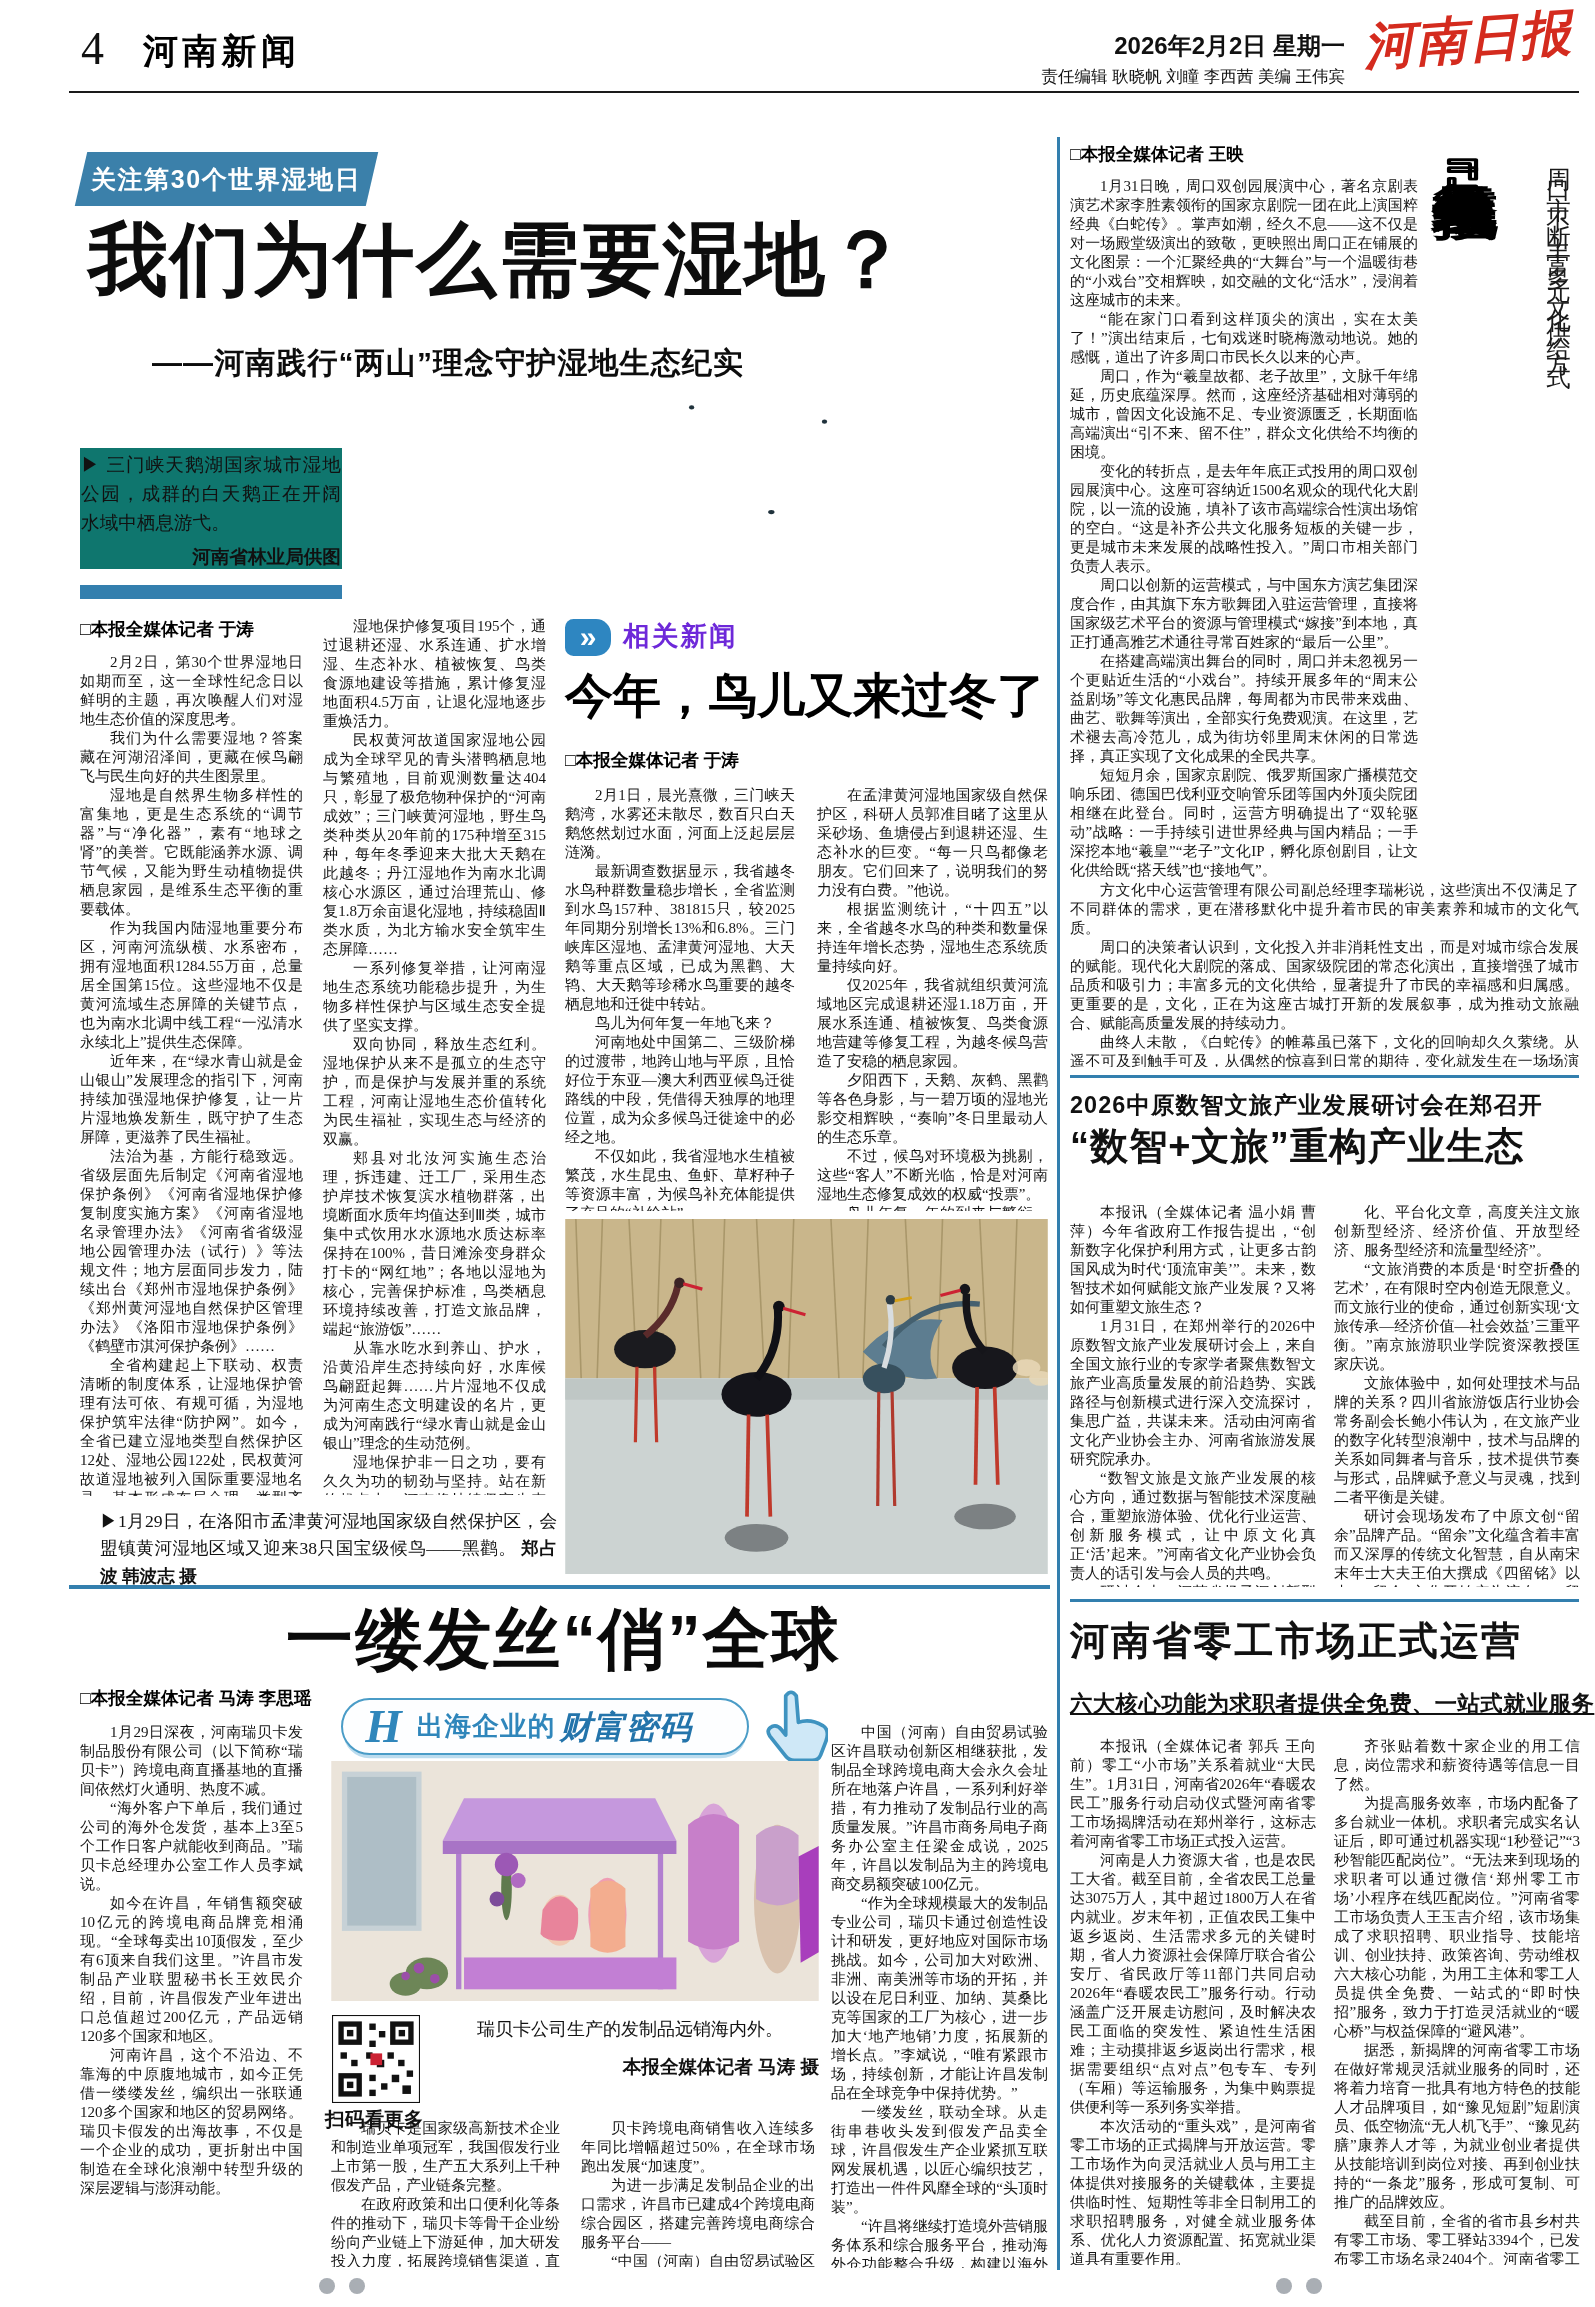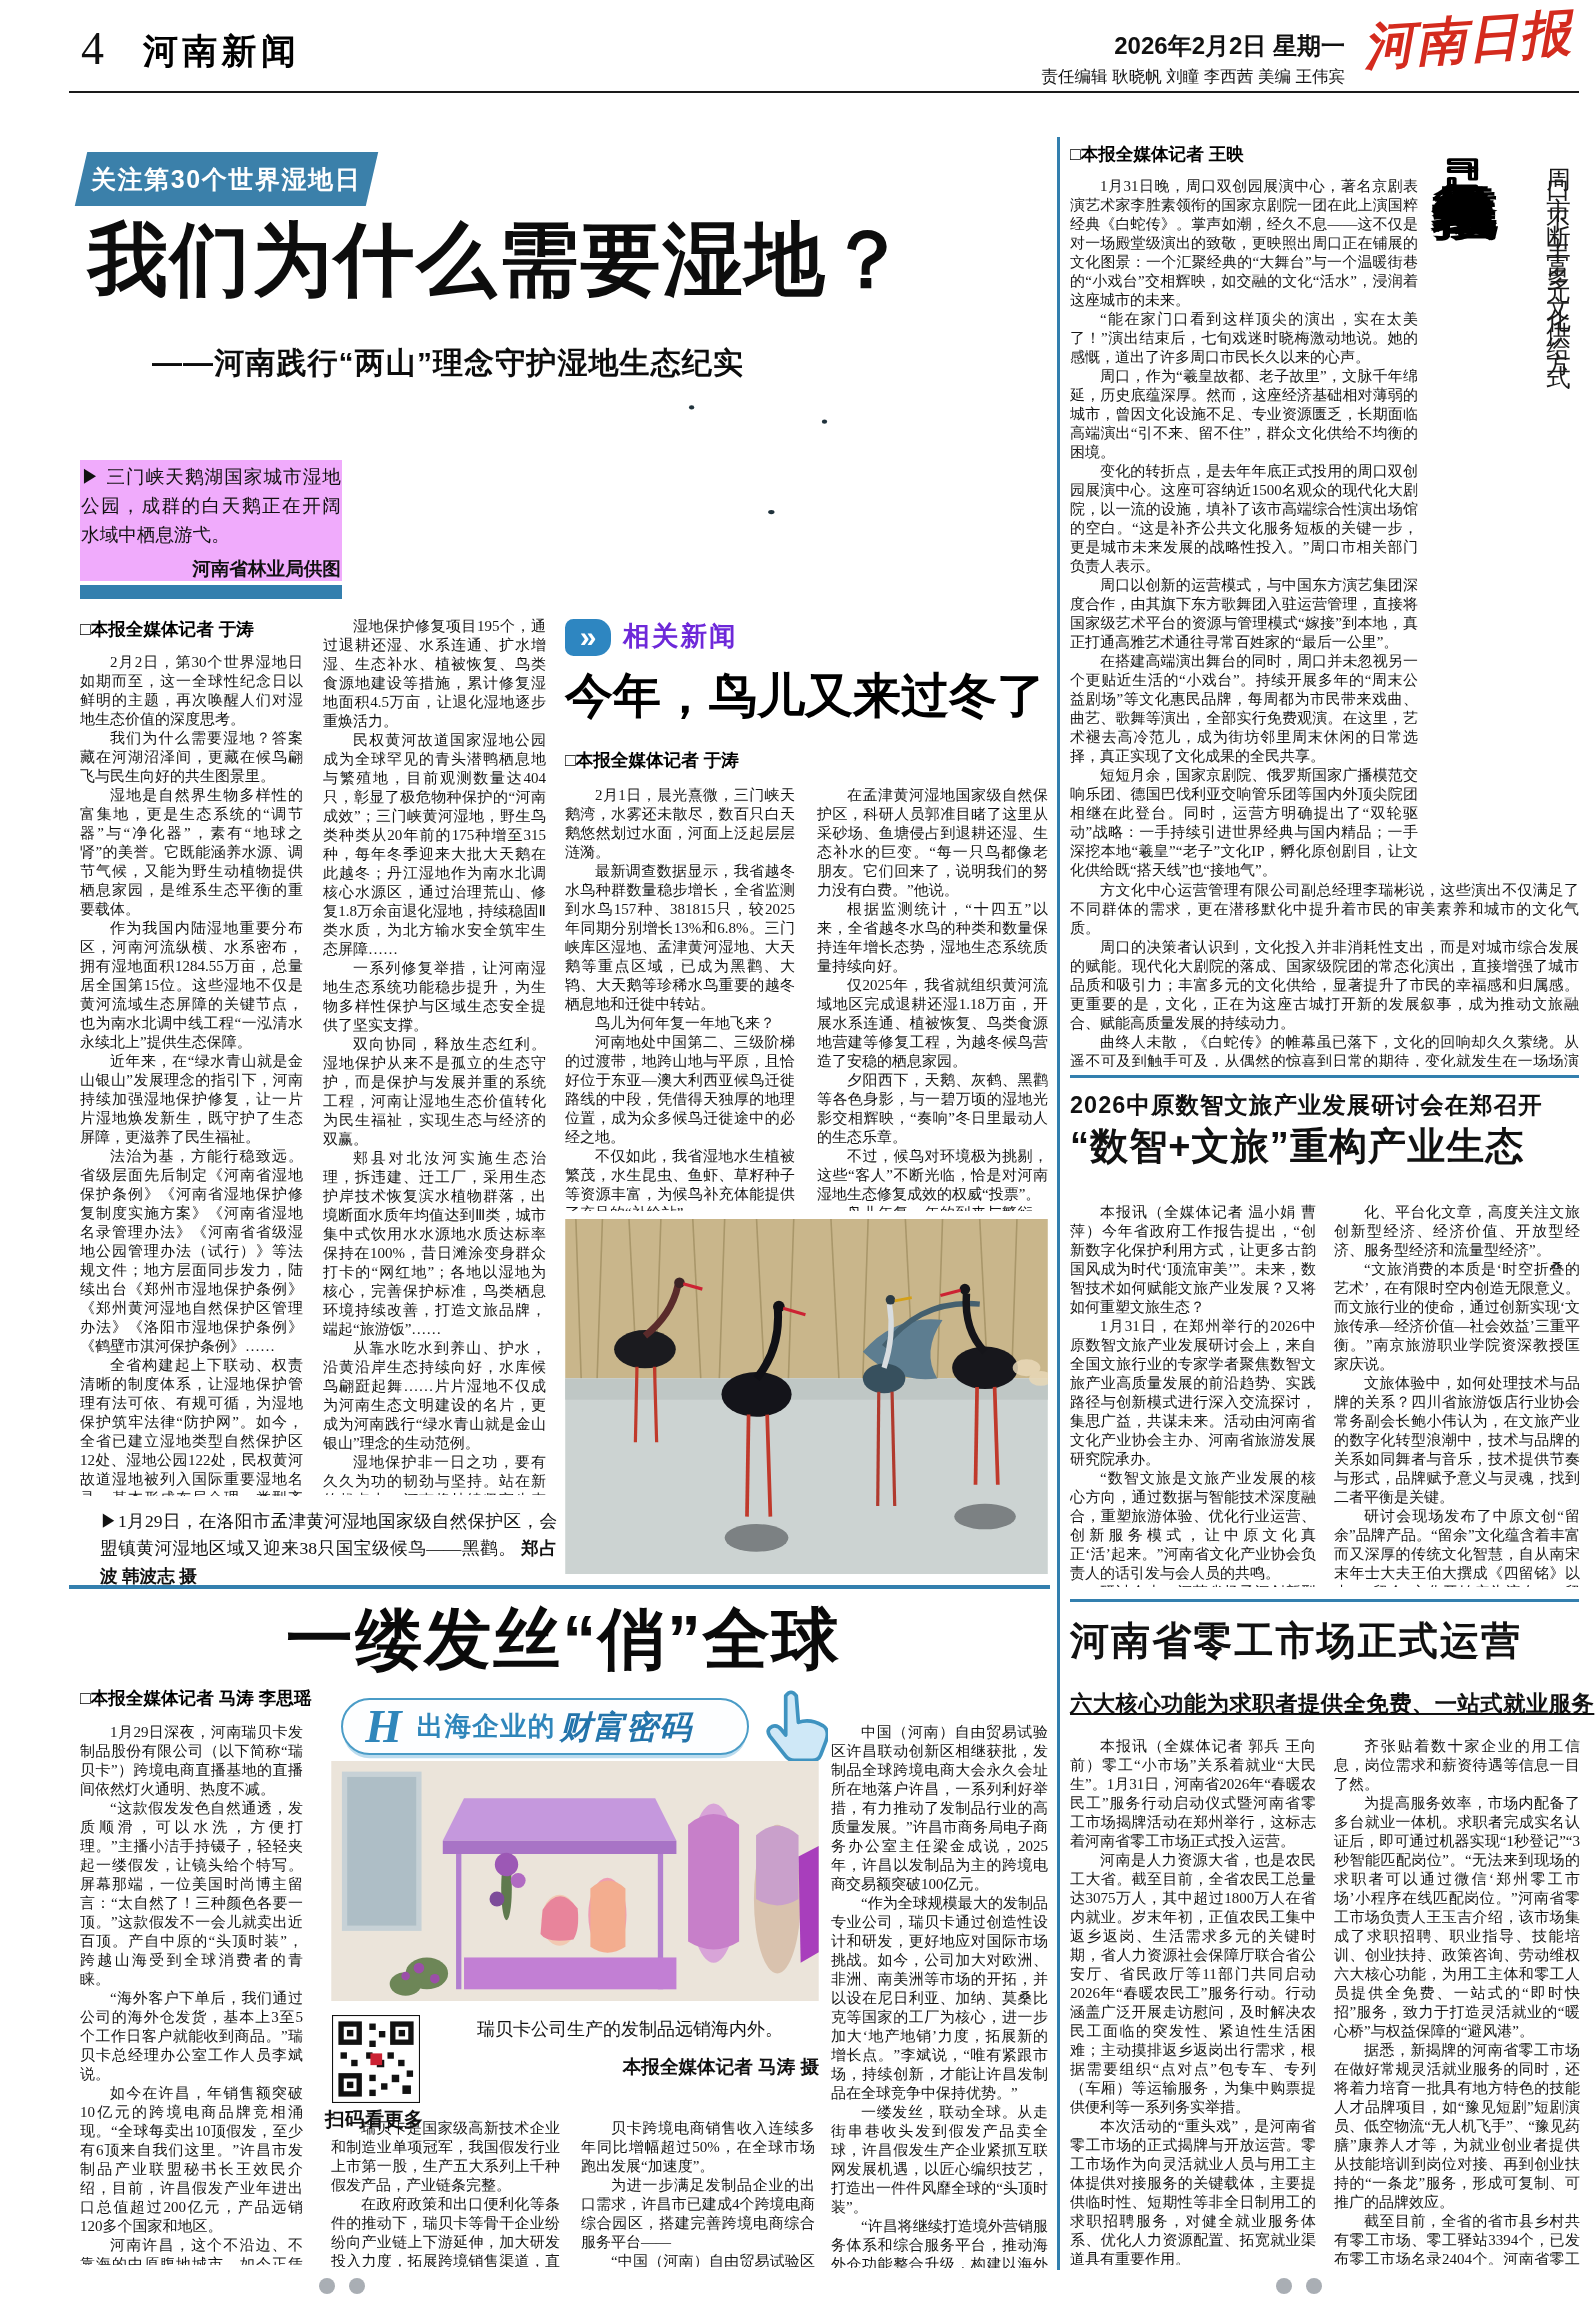--- a/index.html
+++ b/index.html
@@ -34,21 +34,21 @@
       linear-gradient(180deg,#cabb8d 0px,#b0a071 64px,#d6ccа6 88px,#e6ece8 109px,#93c2d9 130px,#489ac6 176px,#2a87b9 266px,#1b77a9 456px);
     background-size:100% 100%, 100% 98px, 100% 100%;
     background-repeat:no-repeat; }
   .hero svg { position:absolute; left:0; top:0; }
   .lead-tag { position:absolute; left:81px; top:152px; width:291px; height:54px; background:#3b80aa;
               transform:skewX(-13deg); display:flex; align-items:center; justify-content:center; }
   .lead-tag span { transform:skewX(13deg); font:bold 25px/1 "Liberation Sans",sans-serif; color:#fff; letter-spacing:1.6px; }
   .outline-w { text-shadow:-3.7px -3.7px 0 #fff,3.7px -3.7px 0 #fff,-3.7px 3.7px 0 #fff,3.7px 3.7px 0 #fff,-4.8px 0 0 #fff,4.8px 0 0 #fff,0 -4.8px 0 #fff,0 4.8px 0 #fff; }
   .lead-headline { position:absolute; left:88px; top:212px; font:900 80px/1.2 "Liberation Sans",sans-serif; color:#0d0d0d; letter-spacing:2.1px; }
   .lead-subhead  { position:absolute; left:152px; top:345px; font:bold 30px/1.2 "Liberation Sans",sans-serif; color:#0d0d0d; letter-spacing:1.1px; }
-  .lead-capbox { position:absolute; left:80px; top:460px; width:262px; background:#f0abfc; padding:3.2px 1.1px 0 1.1px; }
+  .lead-capbox { position:absolute; left:80px; top:448px; width:262px; background:#0f766e; padding:3.2px 1.1px 0 1.1px; }
   .lead-capbox .cap { font:18.6px/1.55 "Liberation Serif",serif; text-align:justify; }
   .lead-capbox .credit { margin-top:7.4px; font:bold 18.6px/1.3 "Liberation Serif",serif; text-align:right; }
   .lead-bluebar { position:absolute; left:80px; top:585px; width:262px; height:14.4px; background:#337fae; }
 
   
   .rel-badge-icon { position:absolute; left:565px; top:619px; width:46px; height:37px; background:#2e86c1;
                     border-radius:8.5px 15px 15px 8.5px; color:#fff; font:bold 30px/35px "Liberation Sans",sans-serif;
                     text-align:center; }
   .rel-badge-label { position:absolute; left:623px; top:621px; font:bold 26.6px/1.2 "Liberation Sans",sans-serif; color:#6d28d9; letter-spacing:2.1px; }
   .rel-headline { position:absolute; left:565px; top:666px; width:484px; font:900 48px/1.25 "Liberation Sans",sans-serif; color:#000; }
@@ -274,21 +274,20 @@
     <span class="t2">财富密码</span>
   </div>
   <div class="hand-icon">
     <svg width="74" height="80" viewBox="0 0 140 150">
       <path d="M60 20 q10 -14 20 0 l4 50 q22 -8 46 6 q14 9 6 30 l-10 26 q-4 10 -16 10 l-34 0 q-10 0 -16 -8 l-30 -38 q-8 -12 4 -18 q10 -4 18 6 l8 10z" fill="#cfe8f7" stroke="#3f93c0" stroke-width="7" stroke-linejoin="round"></path>
     </svg>
   </div>
 
   <div class="body-col" style="left:80px; top:1723px; width:223px; height:542px;">
       <p>1月29日深夜，河南瑞贝卡发制品股份有限公司（以下简称“瑞贝卡”）跨境电商直播基地的直播间依然灯火通明、热度不减。</p>
-      <p>“这款假发发色自然通透，发质顺滑，可以水洗，方便打理。”主播小洁手持镊子，轻轻夹起一缕假发，让镜头给个特写。屏幕那端，一位美国时尚博主留言：“太自然了！三种颜色各要一顶。”这款假发不一会儿就卖出近百顶。产自中原的“头顶时装”，跨越山海受到全球消费者的青睐。</p>
       <p>“海外客户下单后，我们通过公司的海外仓发货，基本上3至5个工作日客户就能收到商品。”瑞贝卡总经理办公室工作人员李斌说。</p>
       <p>如今在许昌，年销售额突破10亿元的跨境电商品牌竞相涌现。“全球每卖出10顶假发，至少有6顶来自我们这里。”许昌市发制品产业联盟秘书长王效民介绍，目前，许昌假发产业年进出口总值超过200亿元，产品远销120多个国家和地区。</p>
       <p>河南许昌，这个不沿边、不靠海的中原腹地城市，如今正凭借一缕缕发丝，编织出一张联通120多个国家和地区的贸易网络。瑞贝卡假发的出海故事，不仅是一个企业的成功，更折射出中国制造在全球化浪潮中转型升级的深层逻辑与澎湃动能。</p>
     </div>
 
   <div class="photo-wigs">
     <svg width="488" height="240" viewBox="0 0 918 452">
       <rect width="918" height="452" fill="#ebe4da"></rect>
       <rect x="20" y="20" width="150" height="300" fill="#c7d1d6"></rect>
       <rect x="30" y="30" width="130" height="280" fill="#aebec6"></rect>

